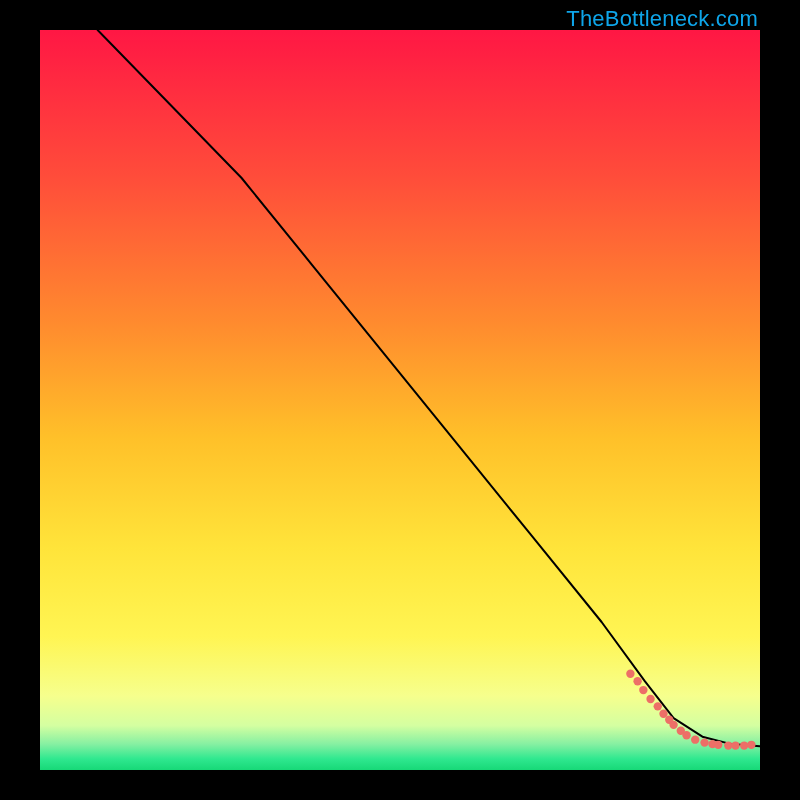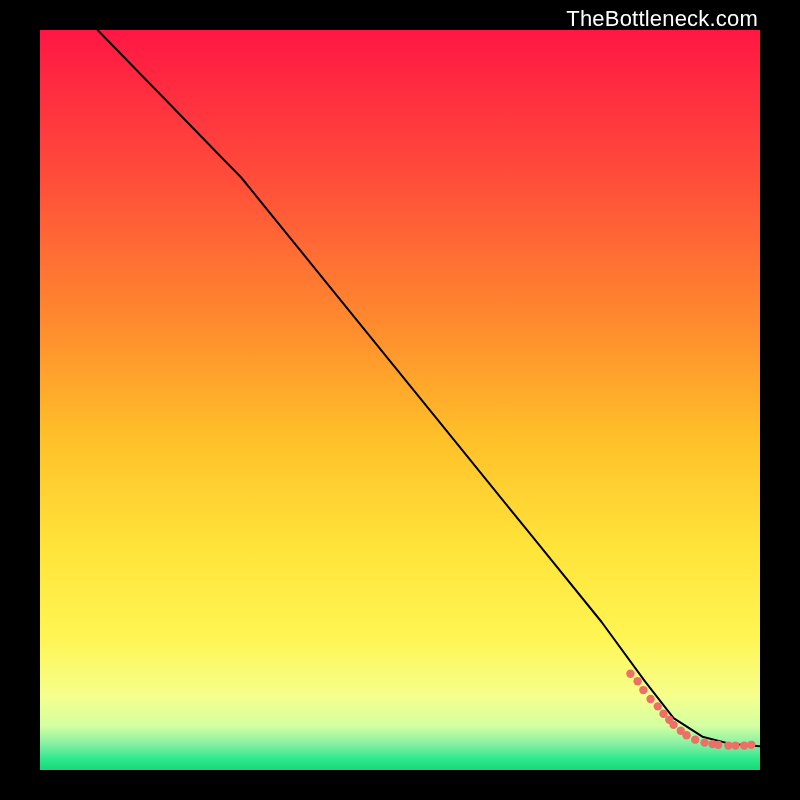--- a/index.html
+++ b/index.html
@@ -25,21 +25,21 @@
   }
   .plot-area svg {
     display: block;
     width: 100%;
     height: 100%;
   }
   .attribution {
     position: absolute;
     top: 6px;
     right: 42px;
-    color: #ffffff;
+    color: #0ea5e9;
     font-size: 22px;
     letter-spacing: 0.2px;
     font-weight: 500;
   }
 </style>
 </head>
 <body>
 
 <div class="frame">
 

